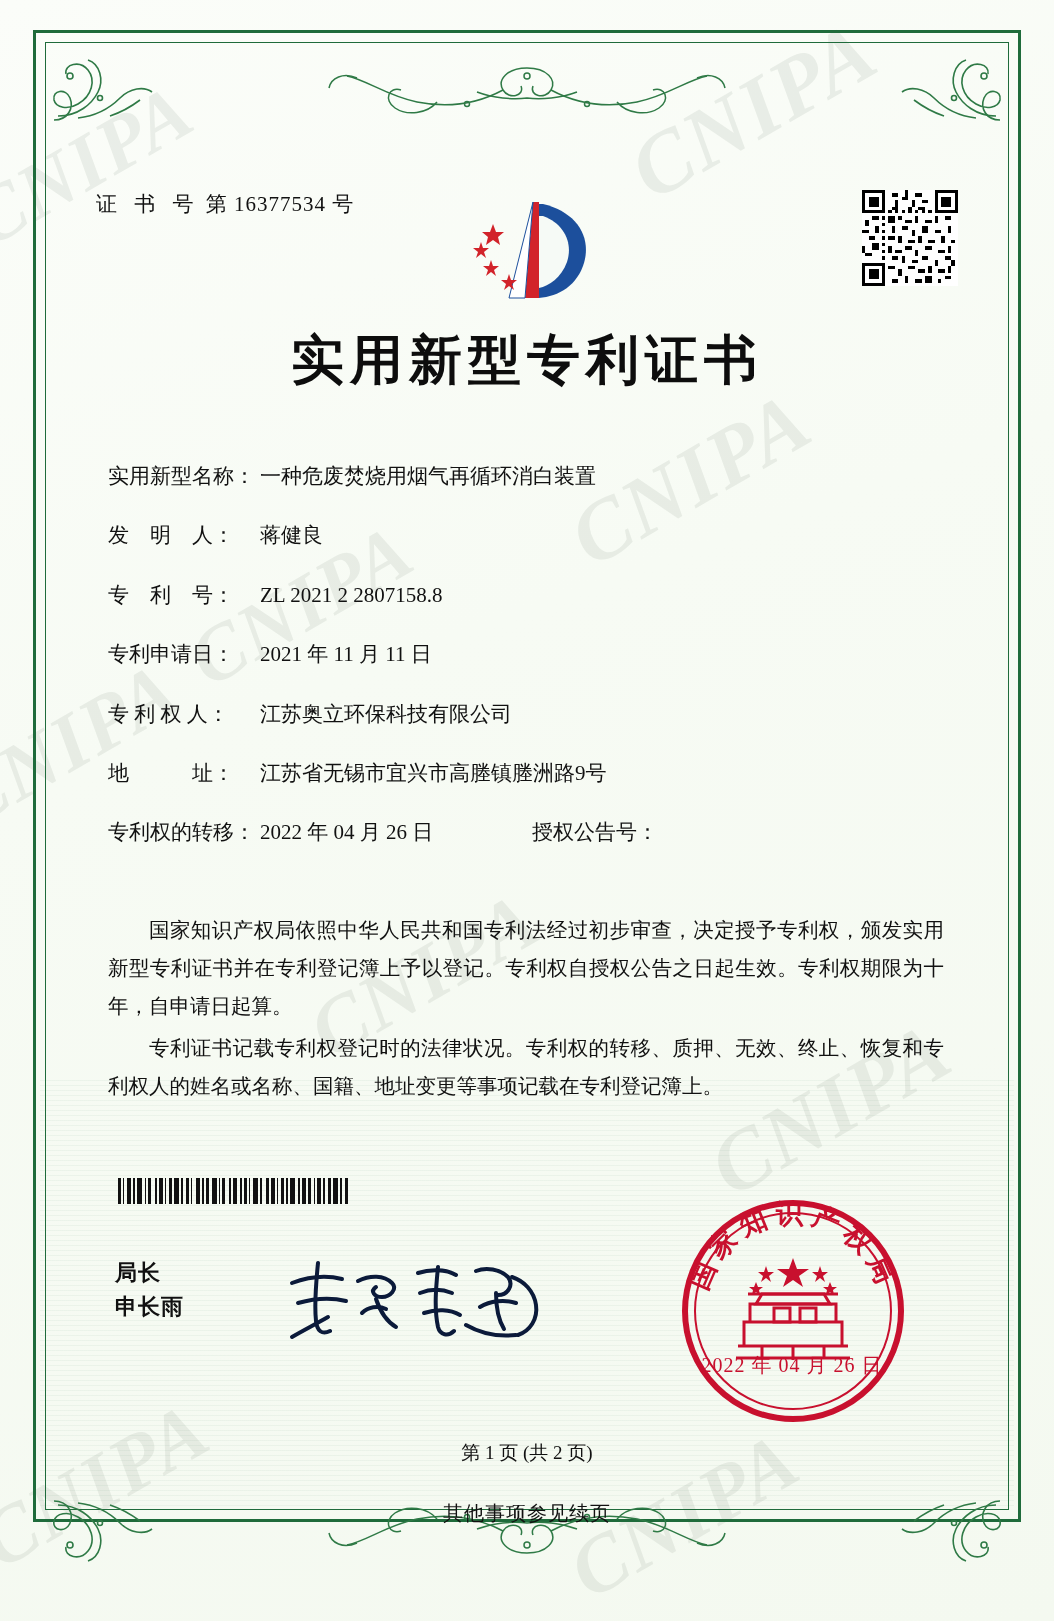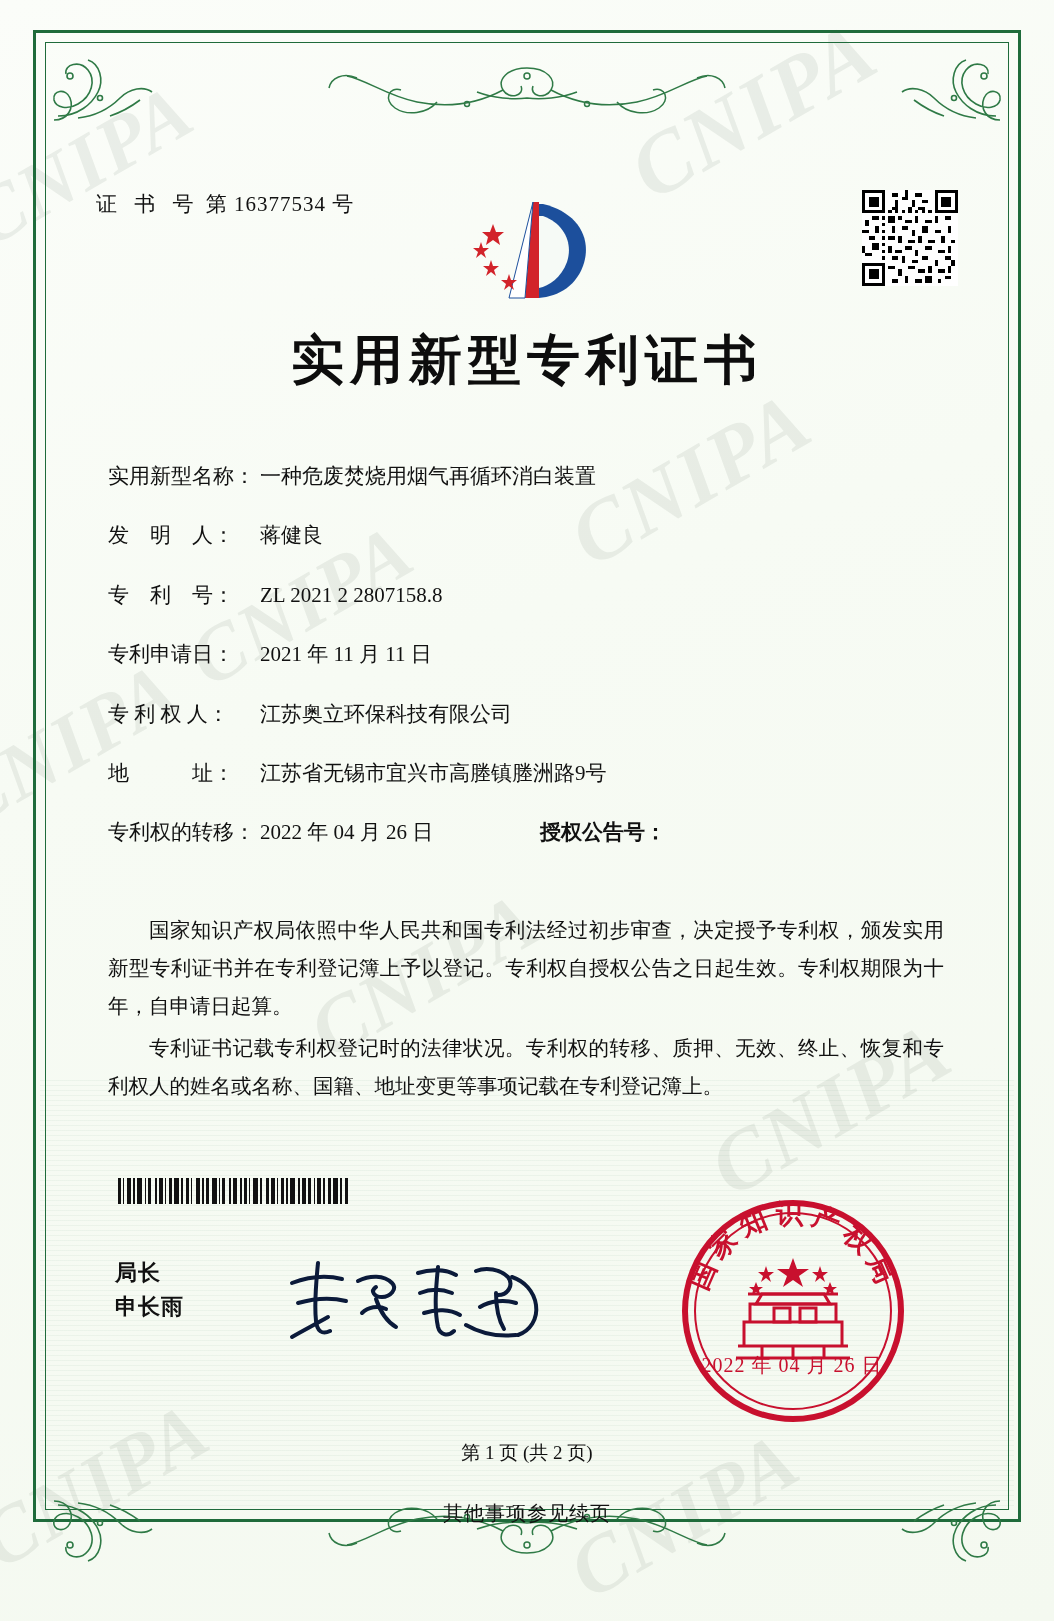--- a/index.html
+++ b/index.html
@@ -176,22 +176,21 @@
   }
   .fvalue {
     flex: 1 1 auto;
     font-size: 21px;
   }
   .frow.inline-two { margin-bottom: 24px; }
   .frow.inline-two .flabel2 {
     width: 150px;
     flex: 0 0 150px;
     white-space: pre;
-    margin-left: 20px;
-    font-weight: bold;
+    margin-left: 12px;
   }
   .frow.inline-two .fvalue1 {
     flex: 0 0 260px;
   }
 
   
   .paras {
     position: absolute;
     left: 108px;
     top: 912px;

